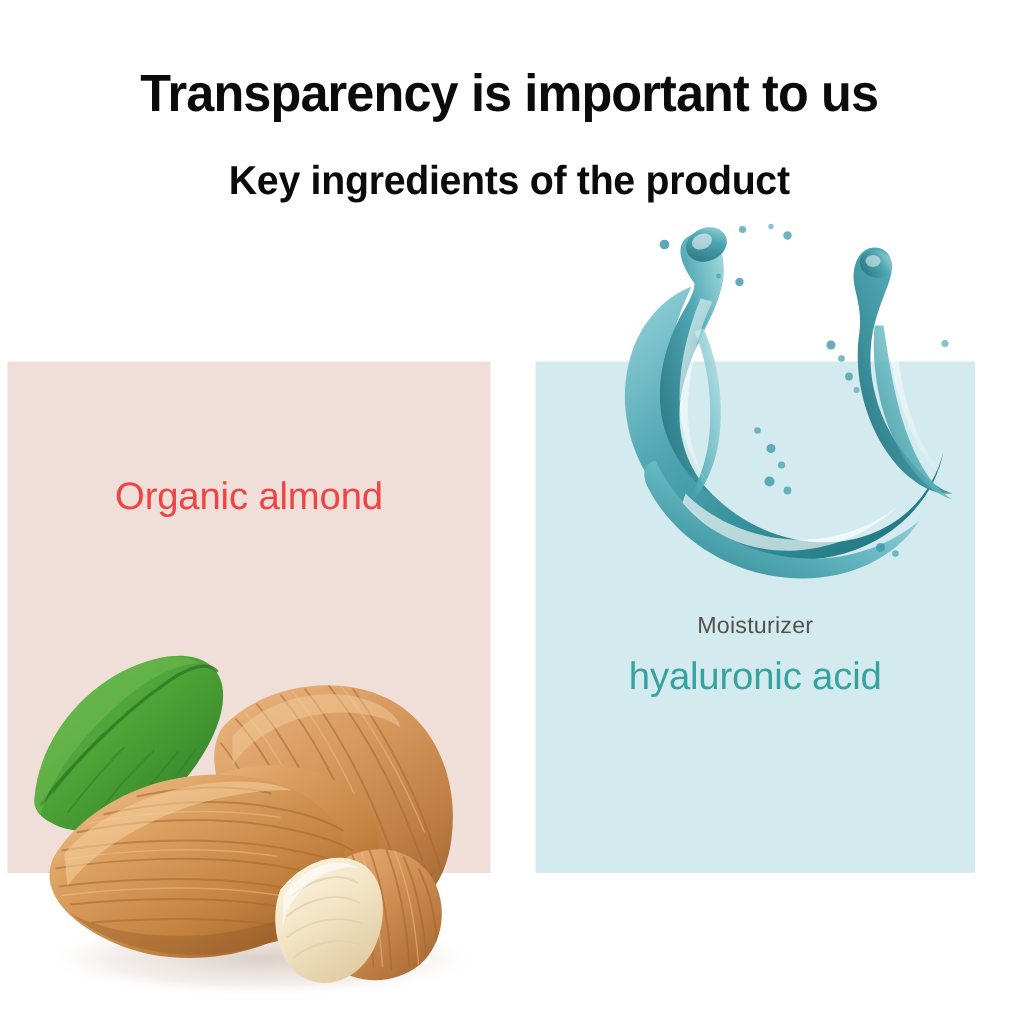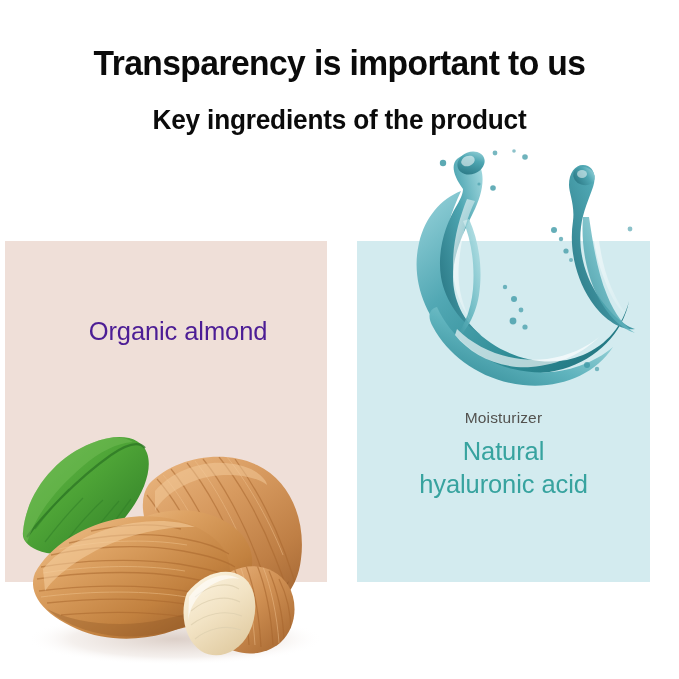--- a/index.html
+++ b/index.html
@@ -103,22 +103,21 @@
     text-align: center;
     font-size: 25.5px;
     line-height: 33px;
     font-weight: 400;
     letter-spacing: -0.1px;
     z-index: 6;
   }
   .card-almond .card-eyebrow { top: 46px; }
   .card-almond .card-name {
     top: 74px;
-    color: #4c1d95;
-    padding-left: 12px;
+    color: #ef4444;
   }
   .card-hyaluron .card-eyebrow { top: 167px; }
   .card-hyaluron .card-name {
     top: 194px;
     color: #37a39f;
   }
 
   
   .almond-art {
     position: absolute;
@@ -373,16 +372,15 @@
         <circle cx="142" cy="180" r="2.6" opacity="0.72"></circle>
         <circle cx="204" cy="218" r="3" opacity="0.8"></circle>
         <circle cx="214" cy="222" r="2.2" opacity="0.65"></circle>
       </g>
     </svg>
   </div>
 
   <div class="card-eyebrow">Moisturizer</div>
 
   <div class="card-name">
-    <div>Natural</div>
     <div>hyaluronic acid</div>
   </div>
 </div>
 
 </body></html>

